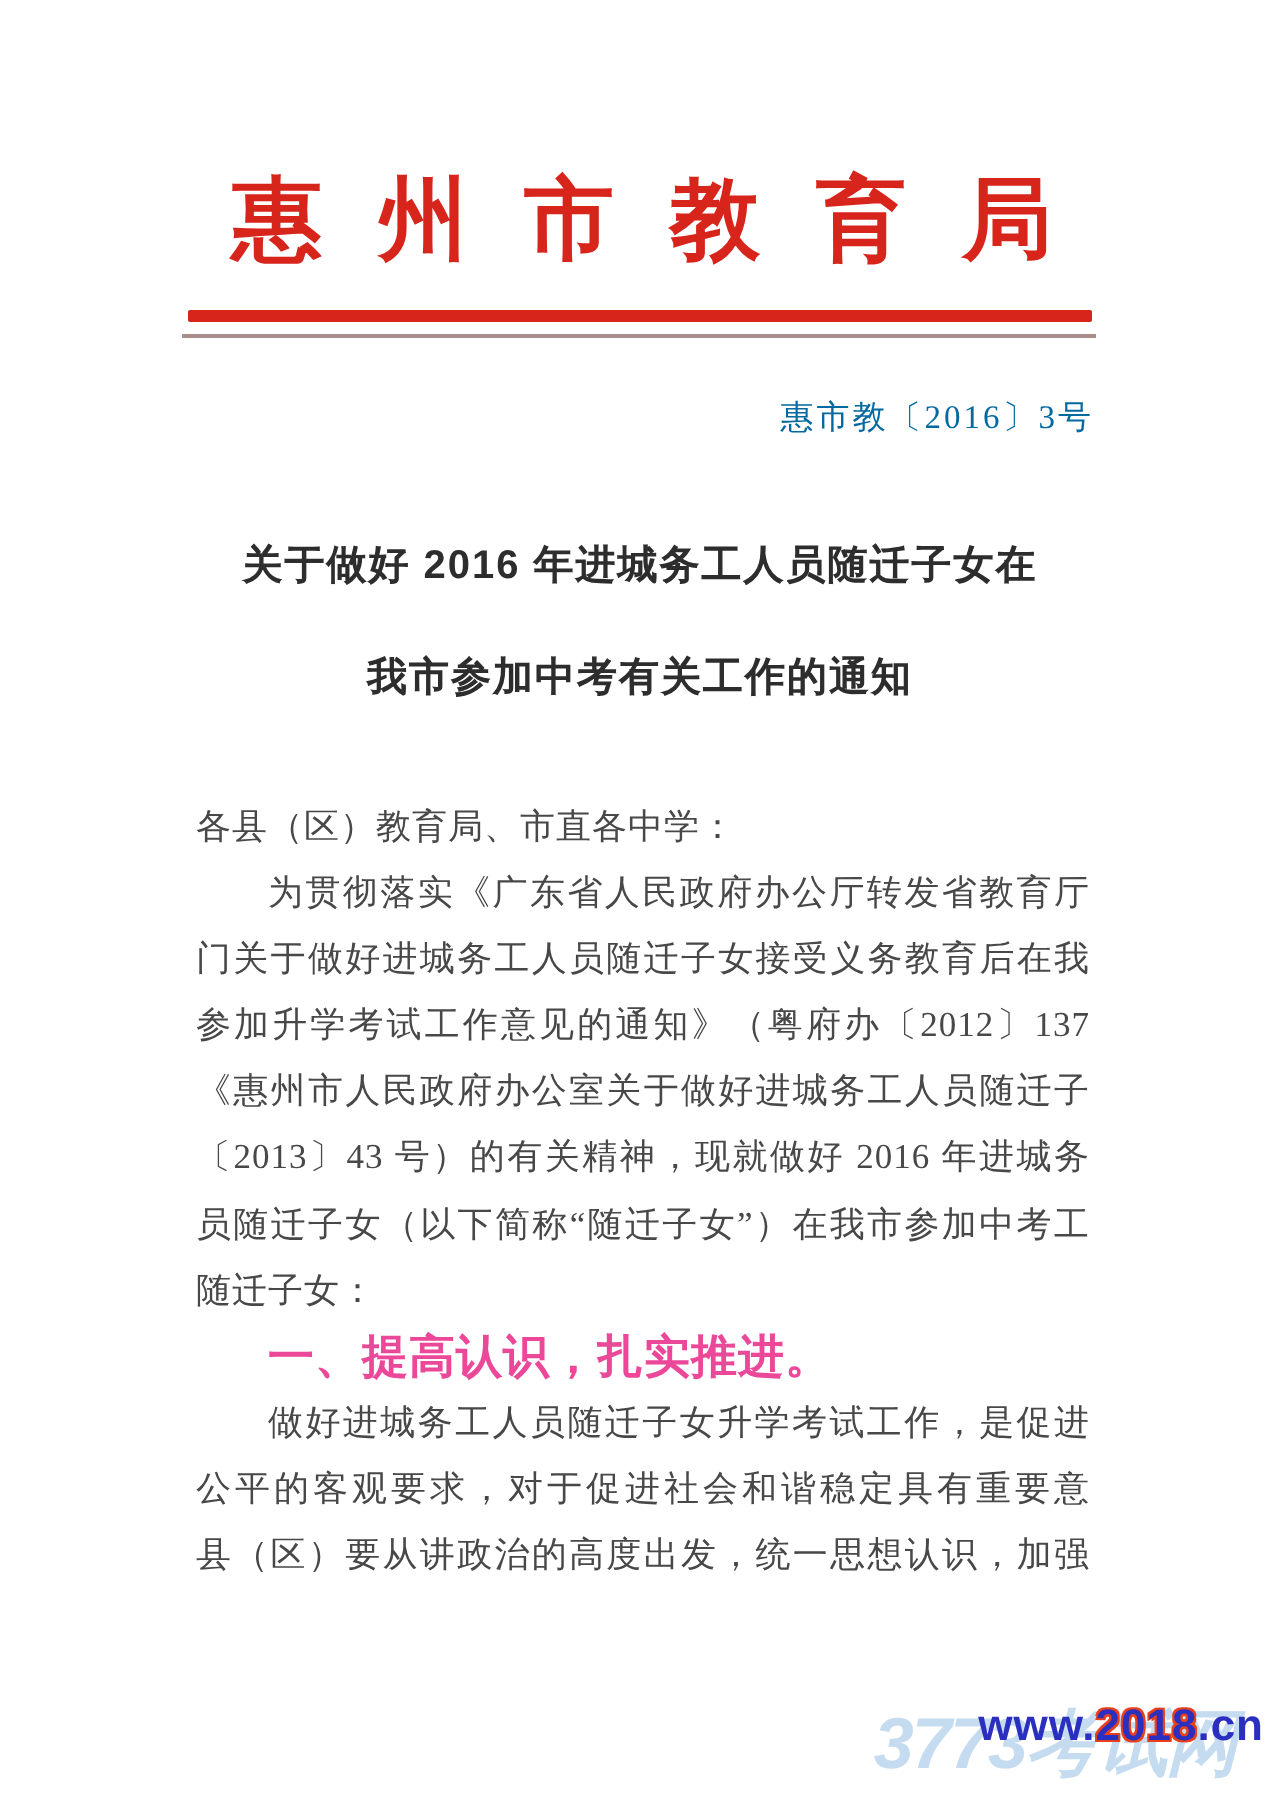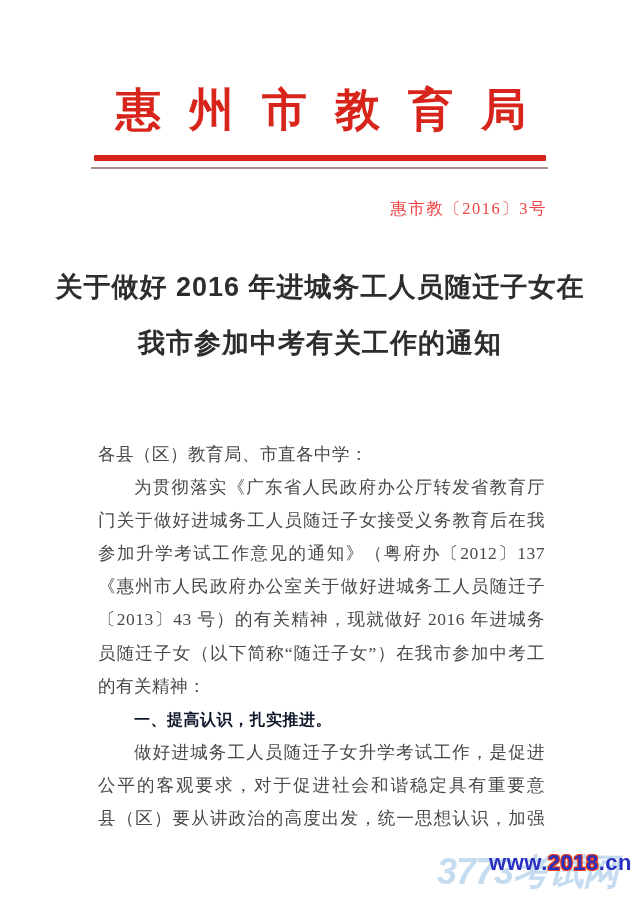--- a/index.html
+++ b/index.html
@@ -23,54 +23,53 @@
   .rule-thick{
     position:absolute;top:155px;left:94px;width:452px;height:6px;
     background:#d8251c;border-radius:1px;
   }
   .rule-thin{
     position:absolute;top:167px;left:91px;width:457px;height:2px;
     background:#ab8d8d;
   }
   .doc-number{
     position:absolute;top:198px;right:93px;
-    font-size:16.5px;color:#ef4444;letter-spacing:1.5px;
+    font-size:16.5px;color:#0369a1;letter-spacing:1.5px;
     white-space:nowrap;
     margin-left:20px;
   }
   
   .doc-title{
     position:absolute;left:0;width:640px;text-align:center;
     font-family:"Liberation Sans","DejaVu Sans",sans-serif;
-    font-weight:bold;font-size:27px;letter-spacing:1px;
+    font-weight:bold;font-size:20px;letter-spacing:1px;
     color:#2d2d2d;white-space:nowrap;
   }
   .doc-title.l1{top:269px;}
   .doc-title.l2{top:325px;}
   
   .body-block{
     position:absolute;top:397px;left:98px;width:447px;
     color:#484848;
-    margin-top:41px;
   }
   .line{
     height:33.1px;line-height:33.1px;
     font-size:17.5px;letter-spacing:0.5px;
     overflow:hidden;white-space:nowrap;
   }
   .just{
     white-space:normal;
     text-align:justify;
     text-align-last:justify;
     -moz-text-align-last:justify;
   }
   .indent{text-indent:36px;}
   .heading{
     font-family:Liberation Sans, sans-serif;
-    font-weight:bold;font-size:16px;color:#0f172a;
+    font-weight:bold;font-size:23px;color:#ec4899;
   }
   
   .watermark{
     position:absolute;top:832px;right:2px;width:240px;height:70px;
     text-align:right;
     font-family:"Liberation Sans","DejaVu Sans",sans-serif;
     pointer-events:none;
   }
   .wm-shadow-text{
     position:absolute;top:16px;right:20px;z-index:0;
@@ -109,21 +108,21 @@
   <div class="doc-title l2">我市参加中考有关工作的通知</div>
 
   <div class="body-block">
     <div class="line">各县（区）教育局、市直各中学：</div>
     <div class="line just indent">为贯彻落实《广东省人民政府办公厅转发省教育厅等部</div>
     <div class="line just">门关于做好进城务工人员随迁子女接受义务教育后在我省</div>
     <div class="line just">参加升学考试工作意见的通知》（粤府办〔2012〕137 号）和</div>
     <div class="line just">《惠州市人民政府办公室关于做好进城务工人员随迁子女</div>
     <div class="line just">〔2013〕43 号）的有关精神，现就做好 2016 年进城务工人</div>
     <div class="line just">员随迁子女（以下简称“随迁子女”）在我市参加中考工作</div>
-    <div class="line">的有关精神：</div>
+    <div class="line">随迁子女：</div>
     <div class="line heading indent">一、提高认识，扎实推进。</div>
     <div class="line just indent">做好进城务工人员随迁子女升学考试工作，是促进教育</div>
     <div class="line just">公平的客观要求，对于促进社会和谐稳定具有重要意义。各</div>
     <div class="line just">县（区）要从讲政治的高度出发，统一思想认识，加强组织</div>
   </div>
 
   <div class="watermark">
     <div class="wm-shadow-text">3773考试网</div>
     <div class="wm-line2"><span>www.</span><span class="wm-num">2018</span><span>.cn</span></div>
   </div>

